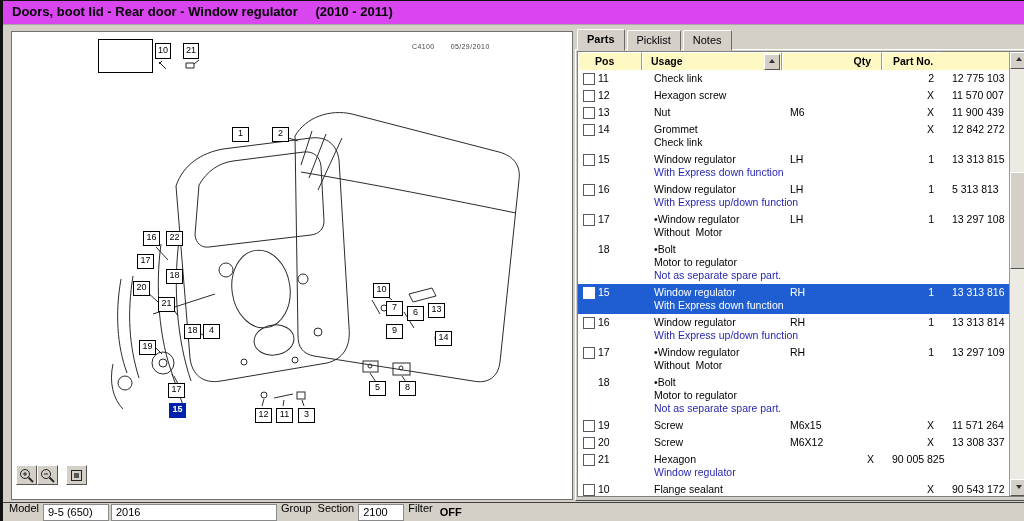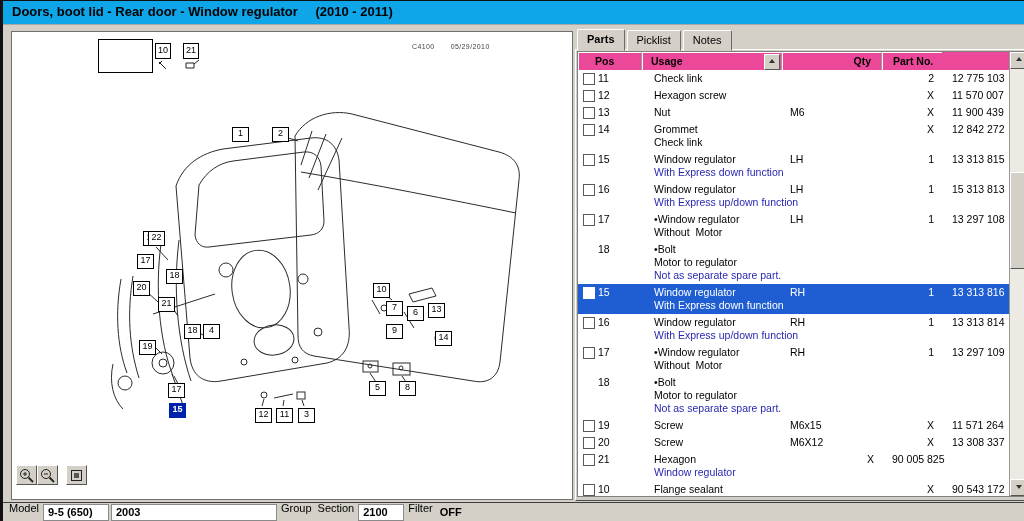--- a/index.html
+++ b/index.html
@@ -1,39 +1,39 @@
 <!DOCTYPE html>
 <html><head>
 <meta charset="utf-8">
 <style>
   html,body{margin:0;padding:0}
   body{width:1024px;height:521px;background:#d4d0c8;font-family:"Liberation Sans","DejaVu Sans",sans-serif;overflow:hidden;position:relative}
   .window{position:absolute;inset:0;border-top:1px solid #111;border-left:3px solid #111;background:#d4d0c8}
-  .titlebar{position:absolute;left:0;top:0;right:0;height:23px;background:#0ea5e9;border-bottom:1px solid #a8a8a8;font-size:13px;font-weight:bold;line-height:22px;padding-left:9px;color:#000;white-space:nowrap}
+  .titlebar{position:absolute;left:0;top:0;right:0;height:23px;background:#d946ef;border-bottom:1px solid #a8a8a8;font-size:13px;font-weight:bold;line-height:22px;padding-left:9px;color:#000;white-space:nowrap}
   .titlebar .years{margin-left:14px}
 
   
   .diagram-panel{position:absolute;left:8px;top:30px;width:560px;height:467px;background:#fff;border:1px solid #6f6f6f}
   .diagram-panel svg.sketch{position:absolute;left:0;top:0}
   .doc-code{position:absolute;left:400px;top:11px;font-size:7px;color:#444;display:flex;gap:16px;letter-spacing:.4px}
   .legend-box{position:absolute;left:86px;top:7px;width:53px;height:32px;border:1px solid #000;background:#fff}
   .legend-num{position:absolute;width:14px;height:14px;border:1px solid #000;background:#fff;font-size:9px;line-height:12px;text-align:center;color:#000}
   .callout{position:absolute;width:15px;height:13px;border:1px solid #000;background:#fff;font-size:9px;line-height:11px;text-align:center;color:#000;cursor:pointer;z-index:3}
   .callout.sel{background:#0022aa;border-color:#0022aa;color:#fff;font-weight:bold}
   .zoom-btn{position:absolute;width:21px;height:20px;background:#d4d0c8;border:1px solid;border-color:#fff #545454 #545454 #fff;padding:0;cursor:pointer}
   .zoom-btn svg{display:block;margin:1px auto}
 
   
   .parts-panel{position:absolute;left:572px;top:28px;width:452px;height:470px}
   .tabs{position:absolute;left:2px;top:1px;height:28px;display:flex;z-index:5}
   .tab{height:19px;padding:0 9px;font-size:11px;line-height:18px;background:#d4d0c8;border:1px solid;border-color:#fff #6a6a6a #d4d0c8 #fff;border-radius:2px 2px 0 0;margin-right:2px;color:#000;cursor:pointer}
   .tab.active{font-weight:bold;height:20px;margin-top:-1px;position:relative;z-index:6}
   .grid-wrap{position:absolute;left:0;top:20px;width:452px;height:448px;background:#d4d0c8;border:1px solid;border-color:#fff #4d4d4d #4d4d4d #fff;padding:1px}
   .grid{position:relative;width:448px;height:444px;background:#fff;border:1px solid #808080}
-  .ghead{position:absolute;left:0;top:0;right:16px;height:24px;display:grid;grid-template-columns:64px 140px 100px 60px 1fr;background:#ec4899}
+  .ghead{position:absolute;left:0;top:0;right:16px;height:24px;display:grid;grid-template-columns:64px 140px 100px 60px 1fr;background:#fef9c3}
   .hc{font-size:10.5px;font-weight:bold;line-height:16px;color:#000;border-right:1px solid #9c9c9c;border-top:1px solid #fff;border-left:1px solid #fff;border-bottom:1px solid #555;padding-left:14px;position:relative;cursor:pointer;white-space:nowrap}
   .hc.h-pos{padding-left:16px}.hc.h-article{padding-left:12px}.hc.h-usage{padding-left:8px}
   .hc.h-qty{text-align:right;padding-right:10px}.hc.h-part{padding-left:10px;border-right:none}
   .hdr-btn{position:absolute;right:1px;top:1px;width:14px;height:14px;background:#d4d0c8;border:1px solid;border-color:#fff #555 #555 #fff}
   .tri-up{width:0;height:0;border-left:3px solid transparent;border-right:3px solid transparent;border-bottom:4px solid #333;margin:4px auto 0}
   .tri-down{width:0;height:0;border-left:3px solid transparent;border-right:3px solid transparent;border-top:4px solid #333;margin:5px auto 0}
   .grid-body{position:absolute;left:0;top:18px;right:16px;height:426px;overflow:hidden;background:#fff}
   .trow{display:grid;grid-template-columns:64px 140px 100px 60px 1fr;padding:2px 0;font-size:10.5px;color:#000;cursor:default}
   .trow.selected{background:#1e5ed2;color:#fff}
   .trow.selected .note{color:#fff}
@@ -47,21 +47,21 @@
   .c-qty{text-align:right;padding-right:8px;line-height:13px}
   .c-part{padding-left:10px;line-height:13px;white-space:nowrap}
   .vscroll{position:absolute;top:0;right:0;bottom:0;width:16px;background:#eceae3;border-left:1px solid #999}
   .sbtn{position:absolute;left:0;width:15px;height:15px;background:#d4d0c8;border:1px solid;border-color:#fff #555 #555 #fff;cursor:pointer}
   .sbtn.up{top:0}.sbtn.down{bottom:0}
   .sthumb{position:absolute;left:0;top:120px;width:15px;height:95px;background:#d4d0c8;border:1px solid;border-color:#fff #555 #555 #fff;cursor:grab}
 
   
   .statusbar{position:absolute;left:0;right:0;bottom:0;height:18px;background:#d4d0c8;border-top:1px solid #3d3d3d;display:flex;align-items:center;font-size:11px;color:#000;padding-left:4px;white-space:nowrap}
   .slabel{margin:0 4px 8px 2px}
-  .sfield{background:#fff;border:1px solid #8a8a8a;height:15px;line-height:14px;padding:0 4px;font-weight:bold;margin-right:2px;overflow:hidden}
+  .sfield{background:#fff;border:1px solid #8a8a8a;height:15px;line-height:14px;padding:0 4px;font-weight:normal;margin-right:2px;overflow:hidden}
   .sfield.model{width:56px}.sfield.year{width:156px}.sfield.group{width:192px}.sfield.section{width:36px}
   .soff{font-weight:bold;margin-left:3px}
 </style>
 </head>
 <body>
 
 <div class="window">
 
   <div class="titlebar">
     <span>Doors, boot lid - Rear door - Window regulator</span>
@@ -151,21 +151,21 @@
     </button>
     <button class="zoom-btn" style="left:54px;top:433px">
       <svg width="17" height="17" viewBox="0 0 17 17">
         <rect x="3.5" y="3.5" width="10" height="10" fill="none" stroke="#222"></rect>
         <rect x="6" y="6" width="5" height="5" fill="#555"></rect>
       </svg>
     </button>
   <div class="callout" style="left: 220px; top: 95px;">1</div>
       <div class="callout" style="left: 260px; top: 95px;">2</div>
       <div class="callout" style="left: 131px; top: 199px;">16</div>
-      <div class="callout" style="left: 136px; top: 199px;">22</div>
+      <div class="callout" style="left: 154px; top: 199px;">22</div>
       <div class="callout" style="left: 125px; top: 222px;">17</div>
       <div class="callout" style="left: 154px; top: 237px;">18</div>
       <div class="callout" style="left: 121px; top: 249px;">20</div>
       <div class="callout" style="left: 146px; top: 265px;">21</div>
       <div class="callout" style="left: 172px; top: 292px;">18</div>
       <div class="callout" style="left: 191px; top: 292px;">4</div>
       <div class="callout" style="left: 127px; top: 308px;">19</div>
       <div class="callout" style="left: 156px; top: 351px;">17</div>
       <div class="callout sel" style="left: 157px; top: 371px;">15</div>
       <div class="callout" style="left: 361px; top: 251px;">10</div>
@@ -246,21 +246,21 @@
               <div class="c-part">13 313 815</div>
             </div>
             <div class="trow">
               <div class="c-pos"><span class="cbx"></span><span>16</span></div>
               <div class="c-art">
                 <div class="aline">Window regulator</div>
                 <div class="aline note">With Express up/down function</div>
               </div>
               <div class="c-usage">LH</div>
               <div class="c-qty">1</div>
-              <div class="c-part">15 313 813</div>
+              <div class="c-part">5 313 813</div>
             </div>
             <div class="trow">
               <div class="c-pos"><span class="cbx"></span><span>17</span></div>
               <div class="c-art">
                 <div class="aline">•Window regulator</div>
                 <div class="aline">Without  Motor</div>
               </div>
               <div class="c-usage">LH</div>
               <div class="c-qty">1</div>
               <div class="c-part">13 297 108</div>
@@ -363,21 +363,21 @@
               <div class="tri-down"></div>
             </div>
         </div>
       </div>
     </div>
   </div>
 
   <div class="statusbar">
     <span class="slabel">Model</span>
     <span class="sfield model">9-5 (650)</span>
-    <span class="sfield year">2003</span>
+    <span class="sfield year">2016</span>
     <span class="slabel">Group</span>
     <span class="slabel">Section</span>
     <span class="sfield section">2100</span>
     <span class="slabel">Filter</span>
     <span class="soff">OFF</span>
   </div>
 
 </div>
 
 </body></html>

